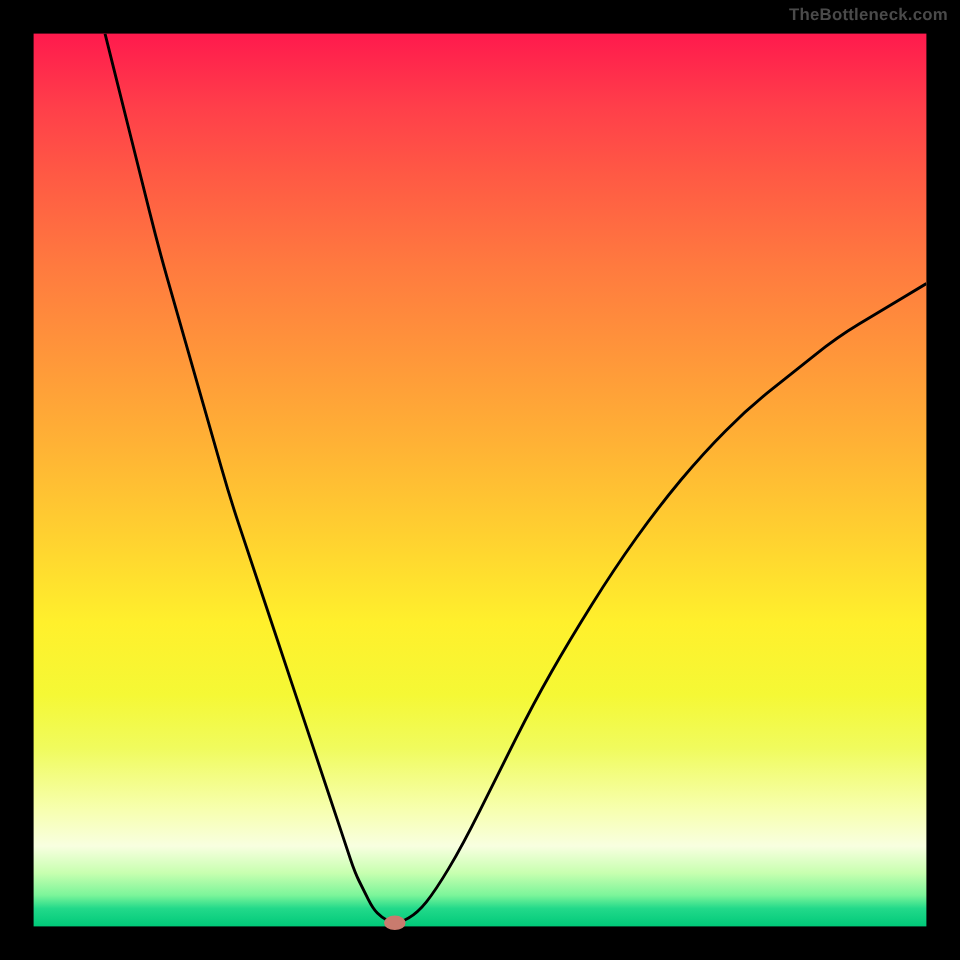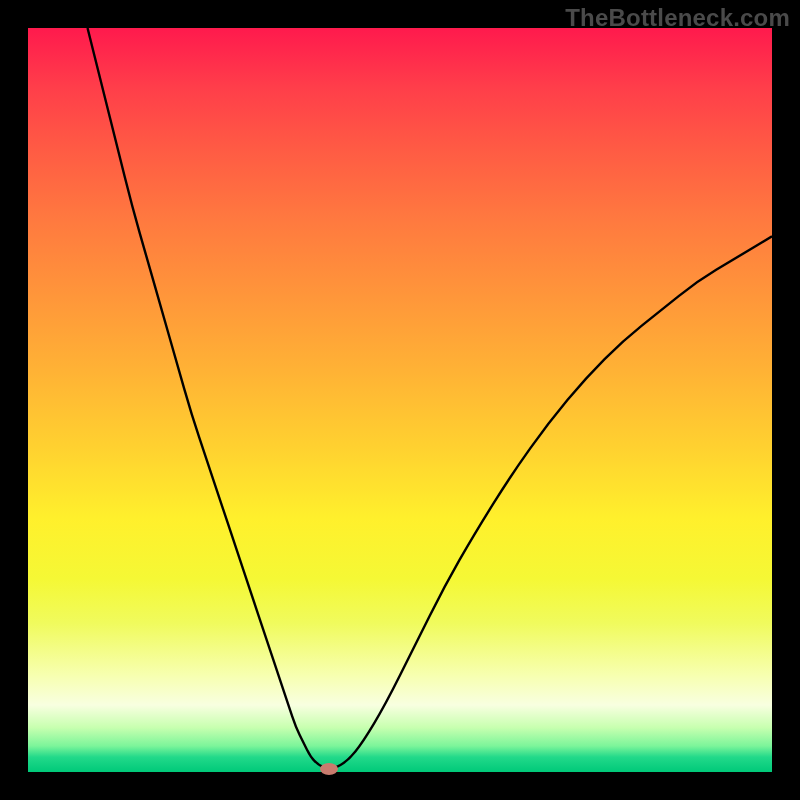--- a/index.html
+++ b/index.html
@@ -14,21 +14,21 @@
   #container {
     position: relative;
     width: 800px;
     height: 800px;
   }
   #watermark {
     position: absolute;
     top: 4px;
     right: 10px;
     color: #4a4a4a;
-    font-size: 24px;
+    font-size: 14px;
     font-weight: bold;
     letter-spacing: 0.2px;
     z-index: 10;
   }
   #plot {
     position: absolute;
     left: 28px;
     top: 28px;
     width: 744px;
     height: 744px;

